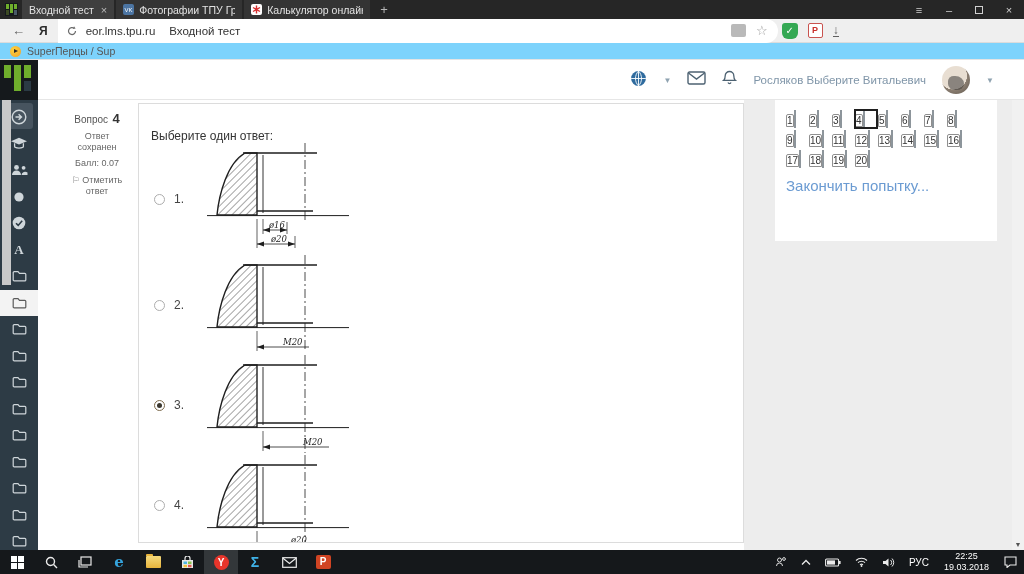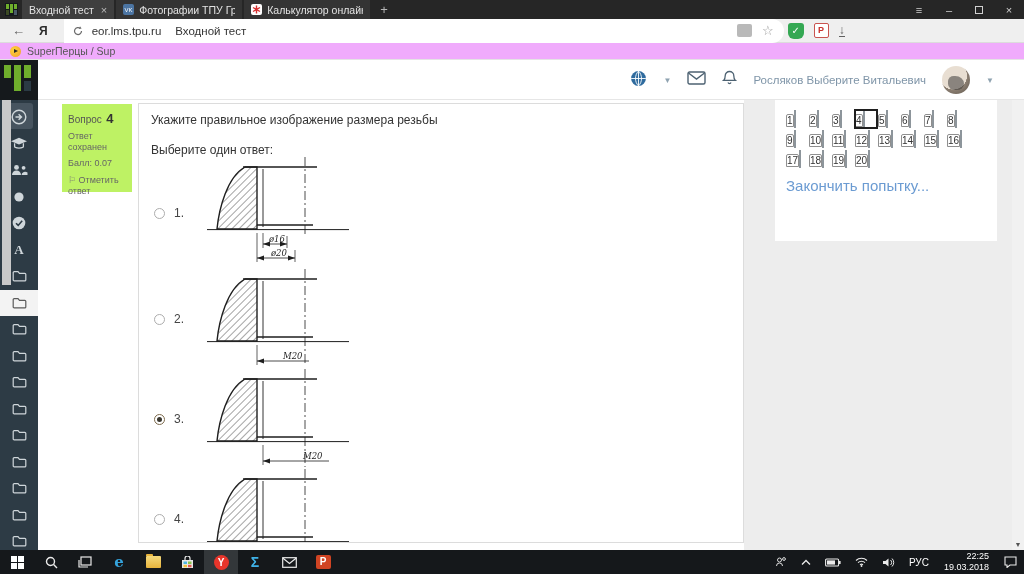--- a/index.html
+++ b/index.html
@@ -15,32 +15,32 @@
   .tab .tclose { color:#b9b9b9; font-size:11px; margin-left:2px; }
   .newtab { color:#b5b5b5; font-size:13px; display:flex; align-items:center; padding:0 10px; }
   #winctrl { margin-left:auto; display:flex; align-items:center; gap:0; }
   #winctrl span { width:30px; text-align:center; color:#d0d0d0; font-size:11px; }
   .restore-box { display:inline-block; width:8px; height:8px; border:1px solid #d0d0d0; }
 
   
   #addrbar { position:absolute; left:0; top:19px; width:1024px; height:24px; background:#efefef; display:flex; align-items:center; border-bottom:1px solid #dcdcdc; }
   .addr-ico { color:#5f5f5f; font-size:13px; margin-left:12px; }
   #yandex-letter { color:#2b2b2b; font-weight:bold; font-size:12px; margin-left:14px; }
-  #addr-pill { background:#fff; border-radius:0 12px 12px 0; height:24px; flex:0 0 720px; width:720px; display:flex; align-items:center; margin-left:16px; padding-left:8px; }
+  #addr-pill { background:#fff; border-radius:0 12px 12px 0; height:24px; flex:0 0 720px; width:720px; display:flex; align-items:center; margin-left:10px; padding-left:8px; }
   .url { font-size:11.5px; color:#333; }
   .ptitle { font-size:11.5px; color:#333; margin-left:14px; }
   #addr-right { display:flex; align-items:center; gap:10px; margin-left:4px; }
   .cam-ico { width:15px; height:13px; background:#b9b9b9; border-radius:2px; display:inline-block; }
   .star-ico { color:#9a9a9a; font-size:13px; }
   .shield-ico { width:16px; height:16px; background:#34a853; border-radius:3px 3px 6px 6px; color:#fff; font-size:10px; text-align:center; line-height:16px; }
   .ext-red { width:15px; height:15px; background:#fff; border:1px solid #c9534f; border-radius:2px; color:#c9302c; font-size:9px; font-weight:bold; text-align:center; line-height:13px; }
   .dl-ico { color:#5f5f5f; font-size:12px; border-bottom:1.5px solid #5f5f5f; line-height:10px; height:12px; }
 
   
-  #bookbar { position:absolute; left:0; top:43px; width:1024px; height:17px; background:#f0abfc; border-bottom:1px solid #e4e4e4; display:flex; align-items:center; }
+  #bookbar { position:absolute; left:0; top:43px; width:1024px; height:17px; background:#7dd3fc; border-bottom:1px solid #e4e4e4; display:flex; align-items:center; }
   .bm-ico { width:11px; height:11px; border-radius:50%; background:radial-gradient(circle at 35% 35%, #ffd23e, #f0a028); margin-left:10px; position:relative; }
   .bm-ico::after { content:""; position:absolute; left:4px; top:3px; border-left:4px solid #2b2b2b; border-top:2.5px solid transparent; border-bottom:2.5px solid transparent; }
   .bm-label { font-size:10.5px; color:#555; margin-left:6px; }
 
   
   #siteheader { position:absolute; left:0; top:60px; width:1024px; height:40px; background:#fff; border-bottom:1px solid #e6e6e6; z-index:5; }
   #tpu-logo { position:absolute; left:0; top:0; width:38px; height:40px; background:#15191c; }
   #tpu-logo i { position:absolute; background:#6fae2c; }
   .brand { position:absolute; left:50px; top:4px; }
   .brand .b1 { font-size:11px; font-weight:bold; color:#3a3a3a; line-height:1.15; }
@@ -56,21 +56,21 @@
   #whitecol { position:absolute; left:38px; top:100px; width:706px; height:450px; background:#fff; }
 
   
   #msidebar { position:absolute; left:0; top:100px; width:38px; height:450px; background:#2d3b45; }
   .ms-item { position:absolute; left:0; width:38px; height:26px; display:flex; align-items:center; justify-content:center; }
   .ms-item .tilebg { position:absolute; left:5px; top:-1px; width:28px; height:26px; background:#47545f; border-radius:3px; }
   .ms-item.rowactive { background:#f3f3f3; }
   .ms-item svg, .ms-item span { position:relative; }
 
   
-  #infopanel { position:absolute; left:62px; top:104px; width:70px; height:88px; background:#bef264; padding:5px 6px; }
+  #infopanel { position:absolute; left:62px; top:104px; width:70px; height:88px; background:#ffffff; padding:5px 6px;text-align:center; }
   #infopanel .q-line1 { font-size:10px; color:#555; }
   #infopanel .q-num { font-size:13px; font-weight:bold; color:#333; }
   #infopanel .q-small { font-size:9px; color:#666; margin-top:4px; line-height:1.25; }
   #infopanel .q-flag { font-size:9px; color:#666; margin-top:6px; line-height:1.25; }
   .flag-glyph { font-size:9px; color:#777; }
 
   
   #qcard { position:absolute; left:138px; top:103px; width:606px; height:440px; background:#fff; border:1px solid #dcdcdc; overflow:hidden; padding:9px 12px; }
   #qtext { font-size:12px; color:#333; }
   #qprompt { font-size:12px; color:#333; margin-top:16px; }
@@ -95,21 +95,21 @@
   #vthumb { position:absolute; left:1.5px; top:85px; width:9px; height:200px; background:#c9c9c9; }
   .scr-arrow { position:absolute; left:0; width:12px; text-align:center; font-size:7px; color:#555; }
 
   
   #taskbar { position:absolute; left:0; top:550px; width:1024px; height:24px; background:#15181b; display:flex; align-items:center; }
   .tb-slot { width:34px; height:24px; display:flex; align-items:center; justify-content:center; }
   .tb-slot.appactive { background:#33373a; }
   .tb-right { margin-left:auto; display:flex; align-items:center; height:40px; }
   .tb-right .tb-slot { width:auto; padding:0 7px; }
   .tb-lang { color:#fff; font-size:10px; }
-  .tb-clock { color:#fff; font-size:9px; text-align:right; line-height:1.2; padding:0 8px; }
+  .tb-clock { color:#fff; font-size:9px; text-align:center; line-height:1.2; padding:0 8px; }
   .edge-e { color:#35a3dc; font-size:15px; font-weight:bold; font-family:"DejaVu Serif", serif; }
   .sigma { color:#3fb2e8; font-size:14px; font-weight:bold; }
   .ppt { width:15px; height:14px; background:#d04423; border-radius:2px; color:#fff; font-size:10px; font-weight:bold; text-align:center; line-height:14px; }
   .ybrowser { width:15px; height:15px; border-radius:50%; background:#e8352b; color:#fff; font-size:10px; font-weight:bold; text-align:center; line-height:15px; }
   .explorer { width:15px; height:12px; background:linear-gradient(#f4d97c,#e8b43c); border-radius:1px; position:relative; }
   .explorer::before { content:""; position:absolute; left:0; top:-2px; width:7px; height:2px; background:#e8b43c; border-radius:1px 1px 0 0; }
 </style>
 </head>
 <body>
 
@@ -348,21 +348,20 @@
   </div>
   <div class="q-small">Ответ сохранен</div>
   <div class="q-small">Балл: 0.07</div>
   <div class="q-flag">
     <span class="flag-glyph">⚐</span>
     <span>Отметить ответ</span>
   </div>
 </div>
 
 <div id="qcard">
-  <div id="qtext">Укажите правильное изображение размера резьбы</div>
   <div id="qprompt">Выберите один ответ:</div>
   <div id="options">
       <div class="optrow">
         <span class="radio"></span>
         <span class="optlabel">1.</span>
         <svg width="178" height="112" viewBox="0 0 178 112">
           <defs>
             <pattern id="hatch0" width="5" height="5" patternUnits="userSpaceOnUse" patternTransform="rotate(45)">
               <line x1="0" y1="0" x2="0" y2="5" stroke="#4a4a4a" stroke-width="1"></line>
             </pattern>

